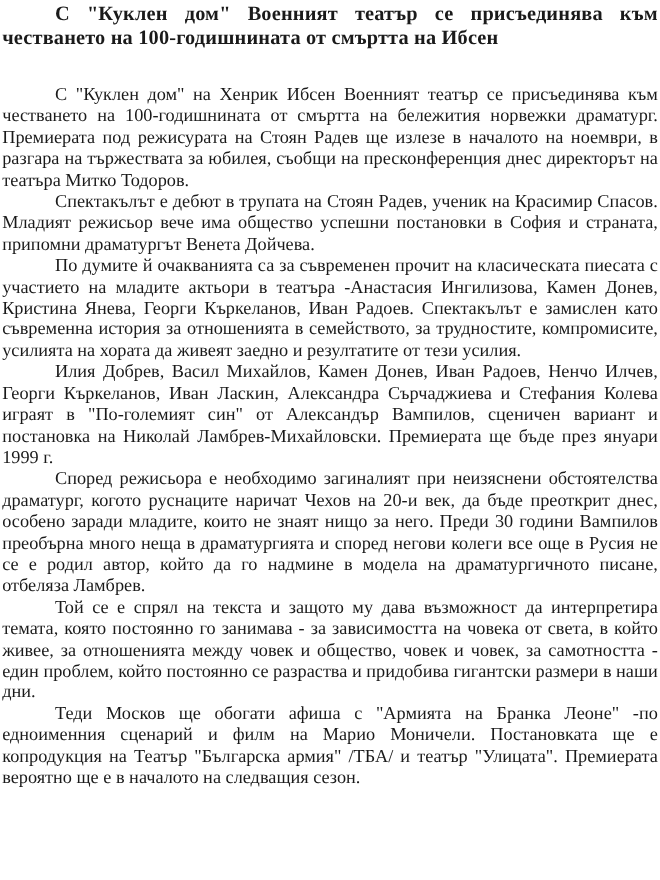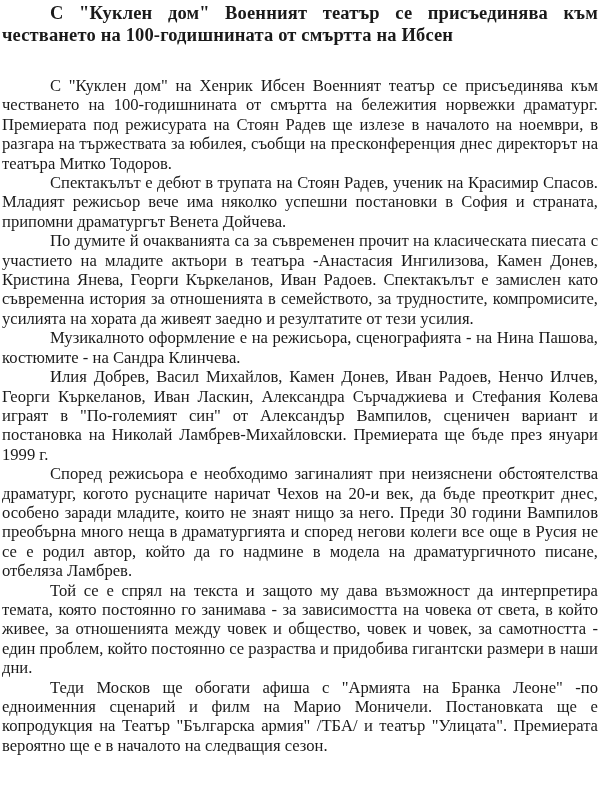--- a/index.html
+++ b/index.html
@@ -29,21 +29,20 @@
       text-indent: 48px;
     }
   </style>
 </head>
 <body>
 
 <div class="page">
   <h1 class="title">С "Куклен дом" Военният театър се присъединява към честването на 100-годишнината от смъртта на Ибсен</h1>
   <div class="body">
     <p class="para">С "Куклен дом" на Хенрик Ибсен Военният театър се присъединява към честването на 100-годишнината от смъртта на бележития норвежки драматург. Премиерата под режисурата на Стоян Радев ще излезе в началото на ноември, в разгара на тържествата за юбилея, съобщи на пресконференция днес директорът на театъра Митко Тодоров.</p>
-    <p class="para">Спектакълът е дебют в трупата на Стоян Радев, ученик на Красимир Спасов. Младият режисьор вече има няколко успешни постановки в София и страната, припомни драматургът Венета Дойчева.</p>
+    <p class="para">Спектакълът е дебют в трупата на Стоян Радев, ученик на Красимир Спасов. Младият режисьор вече има общество успешни постановки в София и страната, припомни драматургът Венета Дойчева.</p>
     <p class="para">По думите й очакванията са за съвременен прочит на класическата пиесата с участието на младите актьори в театъра -Анастасия Ингилизова, Камен Донев, Кристина Янева, Георги Къркеланов, Иван Радоев. Спектакълът е замислен като съвременна история за отношенията в семейството, за трудностите, компромисите, усилията на хората да живеят заедно и резултатите от тези усилия.</p>
-    <p class="para">Музикалното оформление е на режисьора, сценографията - на Нина Пашова, костюмите - на Сандра Клинчева.</p>
     <p class="para">Илия Добрев, Васил Михайлов, Камен Донев, Иван Радоев, Ненчо Илчев, Георги Къркеланов, Иван Ласкин, Александра Сърчаджиева и Стефания Колева играят в "По-големият син" от Александър Вампилов, сценичен вариант и постановка на Николай Ламбрев-Михайловски. Премиерата ще бъде през януари 1999 г.</p>
     <p class="para">Според режисьора е необходимо загиналият при неизяснени обстоятелства драматург, когото руснаците наричат Чехов на 20-и век, да бъде преоткрит днес, особено заради младите, които не знаят нищо за него. Преди 30 години Вампилов преобърна много неща в драматургията и според негови колеги все още в Русия не се е родил автор, който да го надмине в модела на драматургичното писане, отбеляза Ламбрев.</p>
     <p class="para">Той се е спрял на текста и защото му дава възможност да интерпретира темата, която постоянно го занимава - за зависимостта на човека от света, в който живее, за отношенията между човек и общество, човек и човек, за самотността - един проблем, който постоянно се разраства и придобива гигантски размери в наши дни.</p>
     <p class="para">Теди Москов ще обогати афиша с "Армията на Бранка Леоне" -по едноименния сценарий и филм на Марио Моничели. Постановката ще е копродукция на Театър "Българска армия" /ТБА/ и театър "Улицата". Премиерата вероятно ще е в началото на следващия сезон.</p>
   </div>
 </div>
 
 </body></html>

